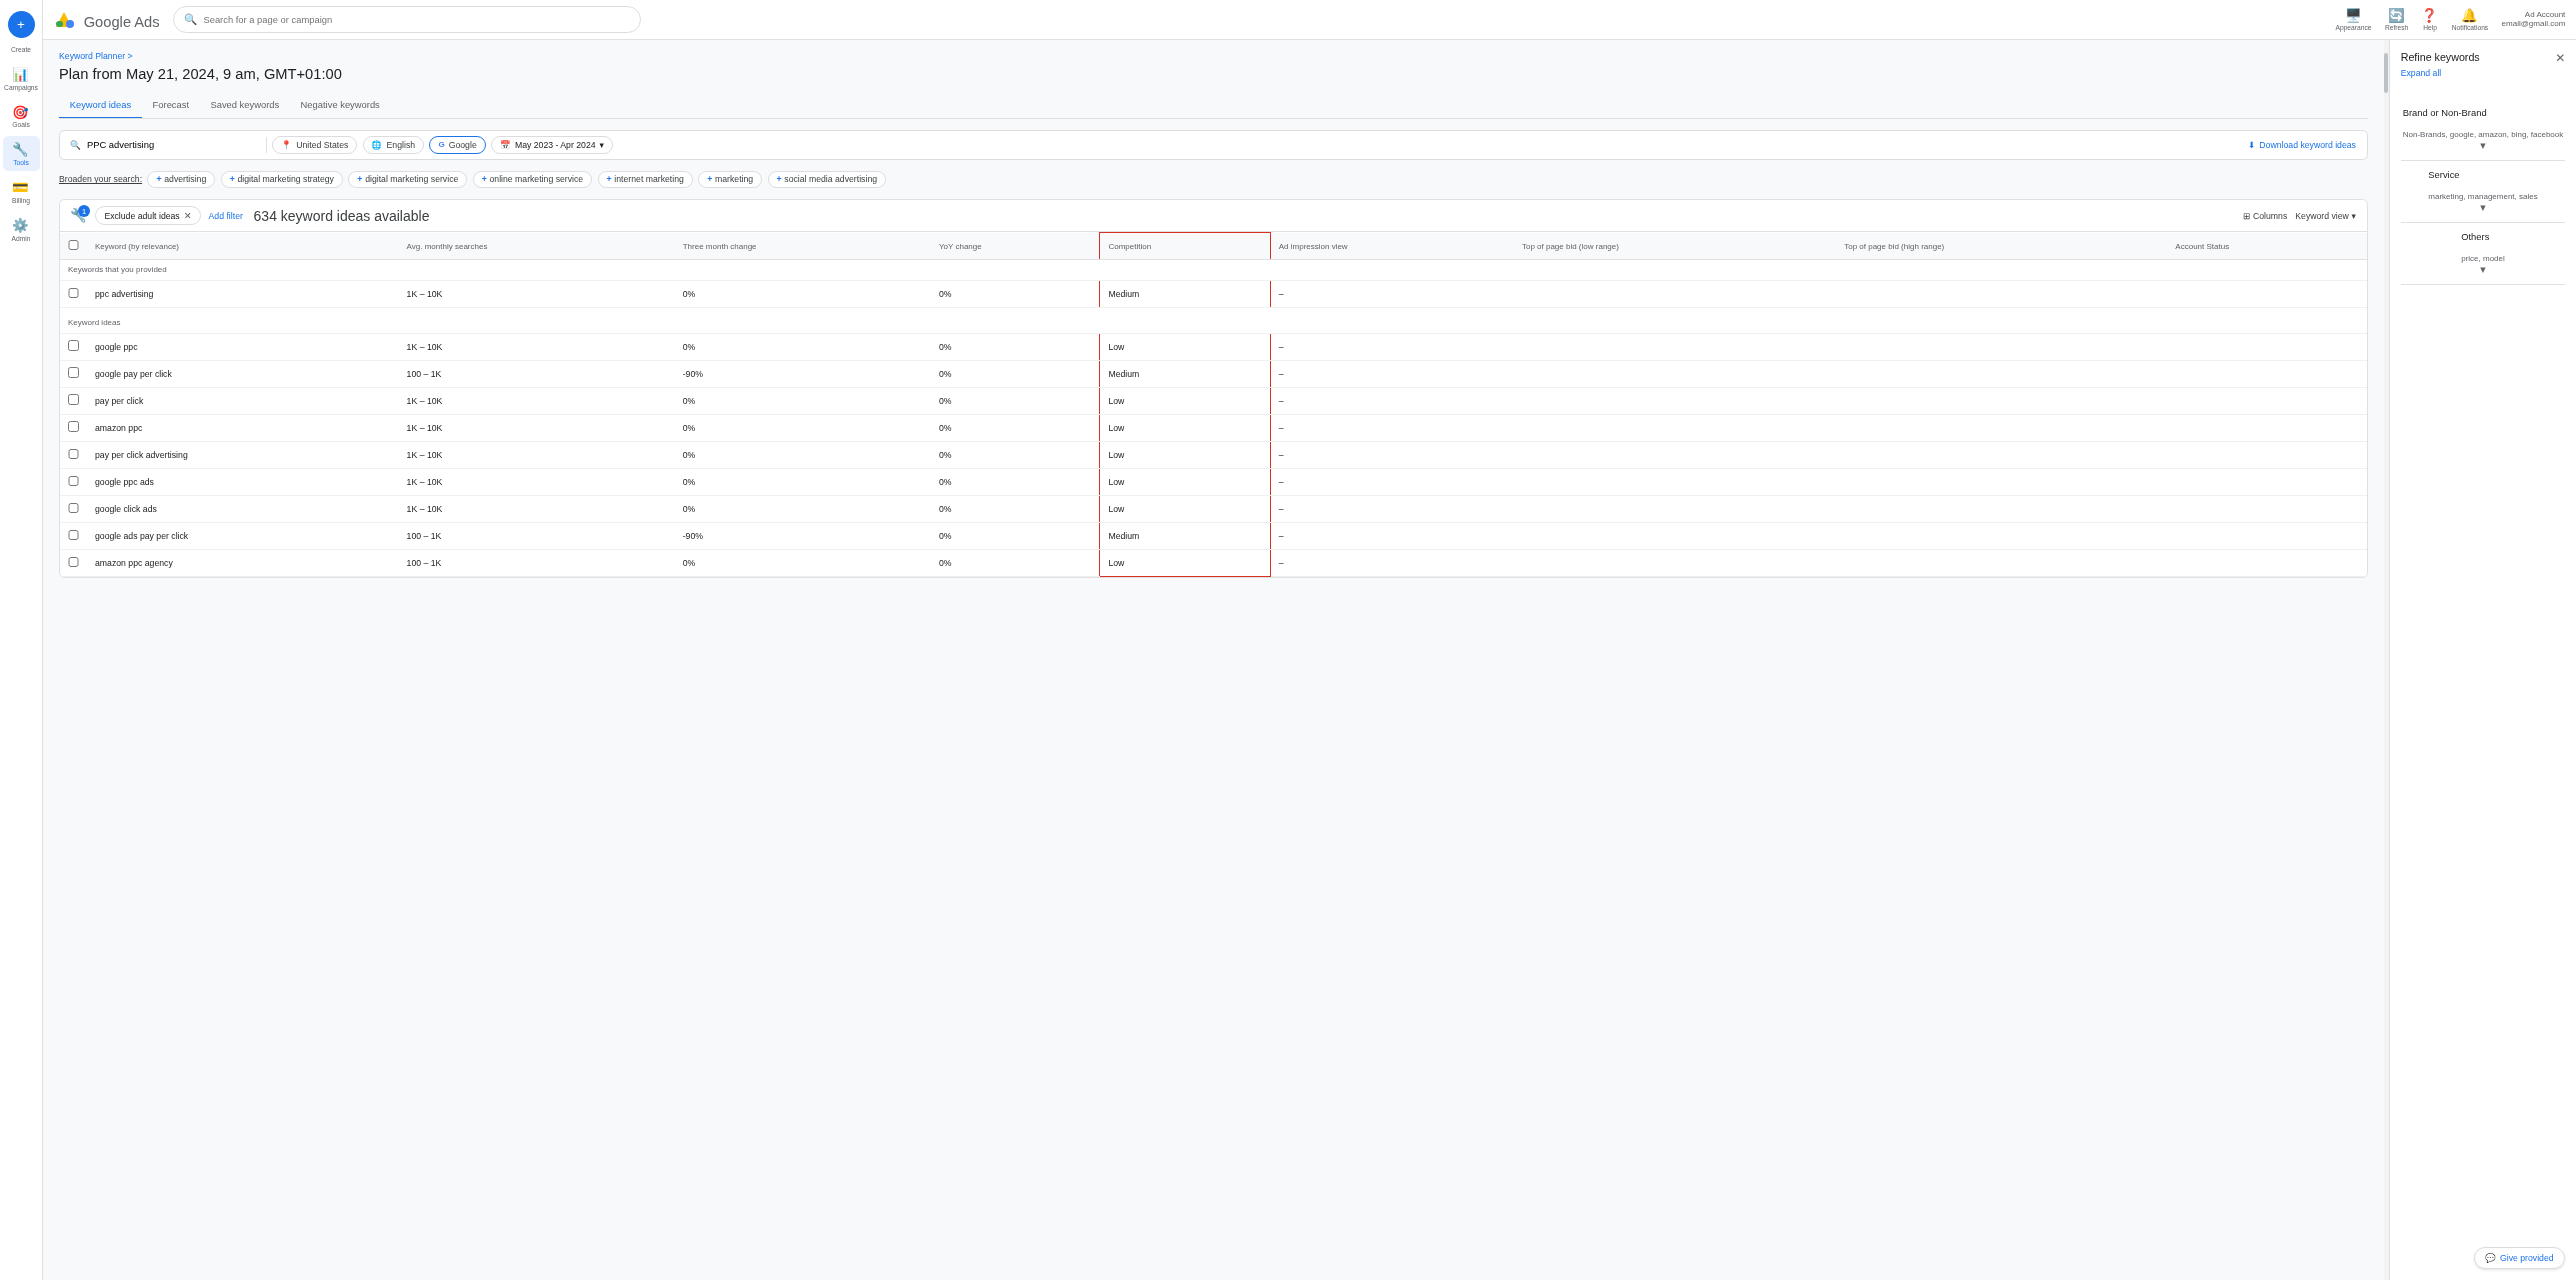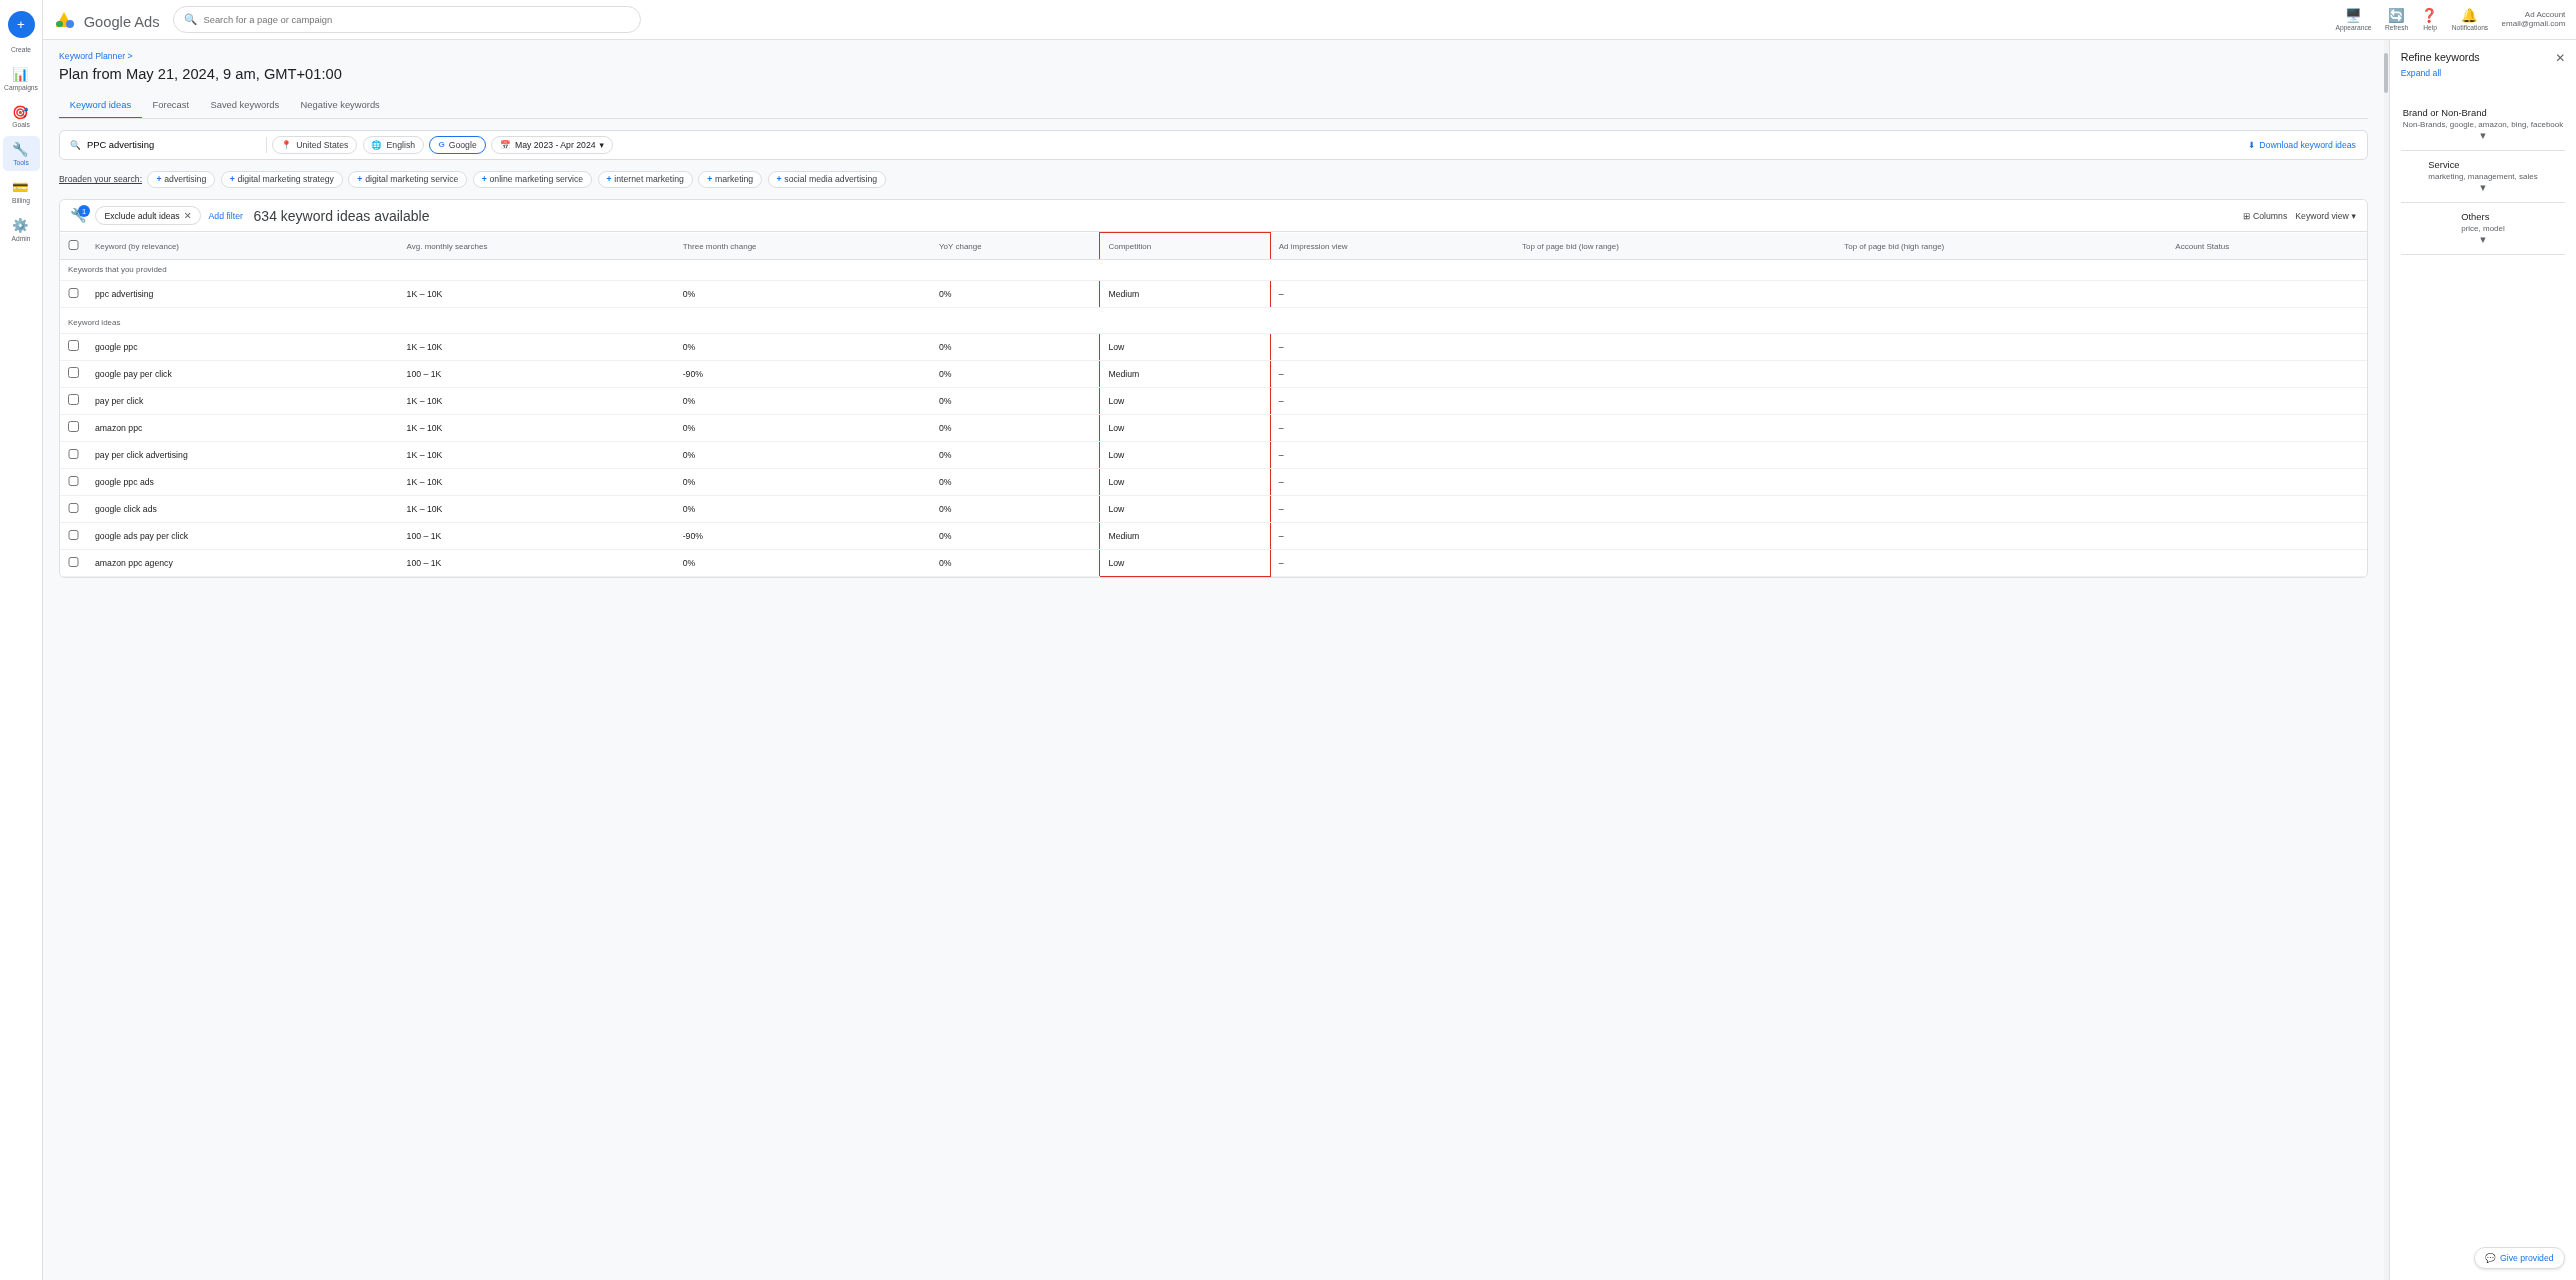--- a/index.html
+++ b/index.html
@@ -90,21 +90,21 @@
     input[type="checkbox"] { width: 10.7px; height: 10.7px; cursor: pointer; }
 
     
     .right-panel { width: 187px; background: #fff; border-left: 0.7px solid #e0e0e0; padding: 10.7px; flex-shrink: 0; overflow-y: auto; position: relative; }
     .right-panel-title { font-size: 10.7px; font-weight: 500; color: #202124; margin-bottom: 5.4px; }
     .close-btn { position: absolute; top: 10.7px; right: 10.7px; cursor: pointer; font-size: 12px; color: #5f6368; }
     .expand-all { color: #1a73e8; font-size: 8.7px; cursor: pointer; margin-bottom: 21px; display: block; }
     .refine-section { border-bottom: 0.7px solid #e0e0e0; padding: 8px 0; }
     .refine-section-header { display: flex; justify-content: space-between; align-items: center; cursor: pointer; flex-direction: column; }
     .refine-section-title { font-size: 9.4px; font-weight: 500; color: #202124; }
-    .refine-section-subtitle { font-size: 8px; color: #5f6368; margin-top: 2px; }
+    .refine-section-subtitle { font-size: 8px; color: #5f6368; margin-top: 12px; }
     .chevron { font-size: 10.7px; color: #5f6368; }
 
     
     .feedback-btn { position: fixed; bottom: 10.7px; right: 10.7px; background: #fff; border: 0.7px solid #dadce0; border-radius: 13.4px; padding: 5.4px 10.7px; font-size: 8.7px; color: #1a73e8; cursor: pointer; display: flex; align-items: center; gap: 4px; box-shadow: 0 1.3px 2.7px rgba(0,0,0,0.1); }
 
     
     .vertical-scrollbar { width: 5.4px; background: #f1f3f4; position: relative; }
     .scrollbar-thumb { width: 4px; height: 40px; background: #bdc1c6; border-radius: 2.7px; position: absolute; top: 13.4px; left: 0.7px; }
   </style>
 </head>

